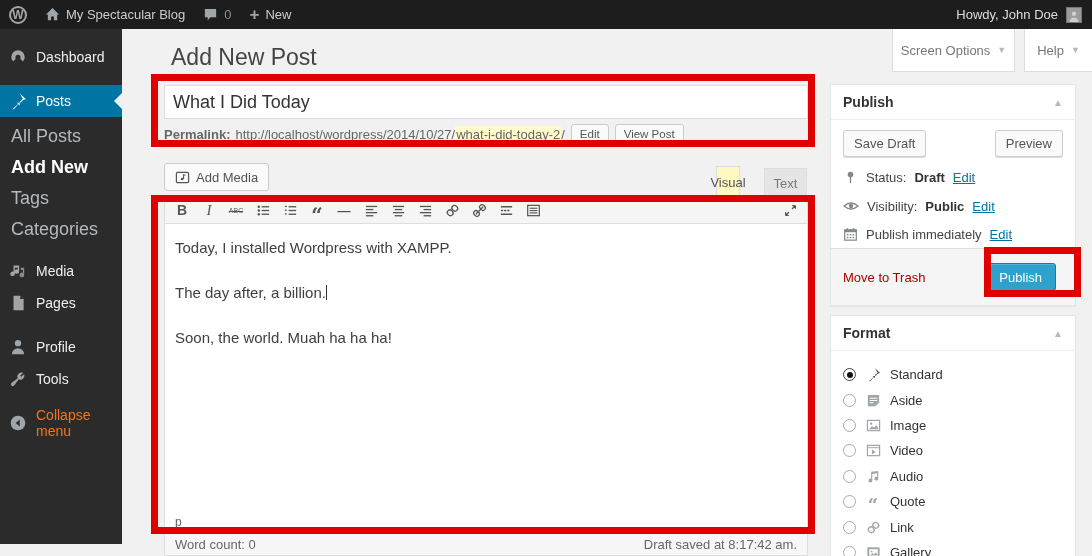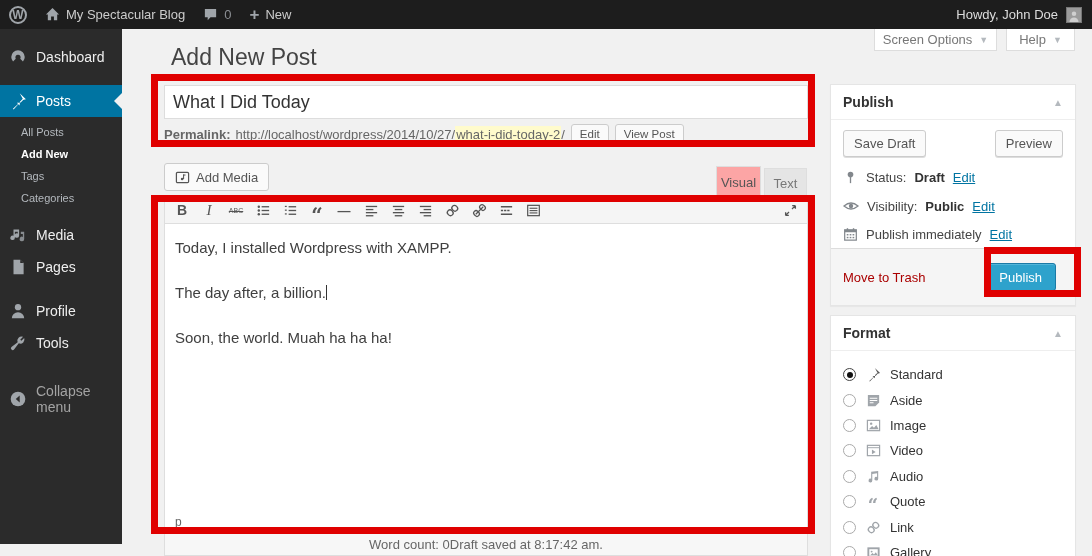--- a/index.html
+++ b/index.html
@@ -18,28 +18,28 @@
   .avatar { width:16px; height:16px; background:#9b9b9b; border:1px solid #777; display:flex; align-items:flex-end; justify-content:center; overflow:hidden; }
 
   
   .sidebar { position:absolute; top:29px; left:0; bottom:12px; width:122px; background:#2b2b2b; color:#ddd; font-size:14px; }
   .menu-item { display:flex; align-items:center; gap:9px; height:32px; padding-left:9px; cursor:pointer; color:#eee; position:relative; }
   .menu-item svg { flex:0 0 auto; }
   .menu-item.active { background:#0074a2; color:#fff; }
   .arrow-notch { position:absolute; right:-1px; top:50%; margin-top:-9px; width:0; height:0;
     border:9px solid transparent; border-right-color:#f1f1f1; }
   .submenu { padding:4px 0 10px 0; }
-  .submenu-item { display:block; padding:5px 0 5px 21px; color:#b4b9be; font-size:11px; cursor:pointer; }
+  .submenu-item { display:block; padding:5px 0 5px 11px; color:#b4b9be; font-size:18px; cursor:pointer; }
   .submenu-item.current { color:#fff; font-weight:bold; }
   .sep { height:12px; }
 
   
   .page-title { position:absolute; left:171px; top:44px; font-size:23px; font-weight:400; color:#444; }
-  .screen-tab { position:absolute; top:29px; height:22px; background:#fff; border:1px solid #ddd; border-top:none;
-    display:flex; align-items:center; justify-content:center; gap:7px; color:#777; font-size:13px; cursor:pointer; }
+  .screen-tab { position:absolute; top:29px; height:43px; background:#fff; border:1px solid #ddd; border-top:none;
+    display:flex; align-items:center; justify-content:center; gap:7px; color:#777; font-size:13px; cursor:pointer;margin-left:18px; }
   .screen-tab .caret-down { color:#b4b9be; font-size:9px; }
   .tab-screen-options { left:874px; width:123px; }
   .tab-help { left:1006px; width:69px; }
 
   
   .anno { position:absolute; border:7px solid #e00000; z-index:40; pointer-events:none; }
   .anno-1 { left:151px; top:74px; width:664px; height:73px; }
   .anno-2 { left:151px; top:195px; width:664px; height:339px; }
   .anno-3 { left:984px; top:247px; width:97px; height:50px; }
 
@@ -50,21 +50,21 @@
   .permalink-row b { margin-right:5px; color:#666; }
   .slug-hl { background:#fffbcc; padding:1px 1px; }
   .mini-btn { margin-left:6px; background:#fafafa; border:1px solid #ccc; border-radius:3px; color:#555;
     font-size:11.5px; padding:3px 8px; cursor:pointer; font-family:"Liberation Sans", sans-serif; }
 
   
   .add-media-btn { position:absolute; left:164px; top:163px; height:28px; display:flex; align-items:center; gap:6px;
     background:#fafafa; border:1px solid #ccc; border-radius:3px; color:#555; font-size:13px; padding:0 10px; cursor:pointer; }
   .editor-tab { position:absolute; top:166px; height:31px; display:flex; align-items:center; justify-content:center;
     font-size:13px; color:#555; cursor:pointer; }
-  .tab-visual { left:716px; width:45px; background:#fca5a5; border:1px solid #dedede; border-bottom:none; z-index:5; }
+  .tab-visual { left:716px; width:24px; background:#fef9c3; border:1px solid #dedede; border-bottom:none; z-index:5; }
   .tab-text { left:764px; width:43px; background:#e5e5e5; border:1px solid #dedede; border-bottom:none; height:29px; top:168px; color:#777; }
 
   
   .editor-wrap { position:absolute; left:164px; top:196px; width:644px; height:337px; background:#fff; border:1px solid #dedede; }
   .mce-toolbar { height:27px; background:#f5f5f5; border-bottom:1px solid #dedede; display:flex; align-items:center; padding:0 4px; gap:1px; }
   .tbtn { width:26px; height:24px; display:flex; align-items:center; justify-content:center; background:transparent;
     border:1px solid transparent; color:#555; cursor:pointer; }
   .tbtn svg { display:block; }
   .tb-text { font-size:13px; color:#555; }
   .tb-bold { font-weight:bold; font-size:14px; }
@@ -72,21 +72,21 @@
   .tb-strike { font-size:7px; text-decoration:line-through; letter-spacing:0; }
   .tb-quote { font-family:"DejaVu Serif", serif; font-size:20px; font-weight:bold; line-height:0.4; margin-top:9px; }
   .tb-hr { font-size:13px; font-weight:bold; }
   .tb-spacer { margin-left:auto; }
   .editor-body { height:288px; padding:14px 10px; font-size:15px; color:#404040; overflow:hidden; }
   .editor-body p { margin:0 0 25px 0; line-height:20px; }
   .caret-bar { display:inline-block; width:1px; height:15px; background:#333; vertical-align:-2px; }
   .editor-status { height:20px; display:flex; align-items:center; padding:0 10px; font-size:12px; color:#666; }
 
   .wordcount-bar { position:absolute; left:164px; top:533px; width:644px; height:23px; background:#f7f7f7;
-    border:1px solid #dedede; border-top:none; display:flex; align-items:center; justify-content:center;
+    border:1px solid #dedede; border-top:none; display:flex; align-items:center; justify-content:space-between;
     padding:0 10px; font-size:13px; color:#666; }
 
   
   .postbox { position:absolute; background:#fff; border:1px solid #e5e5e5; box-shadow:0 1px 1px rgba(0,0,0,.04); }
   .postbox-head { height:35px; display:flex; align-items:center; justify-content:space-between;
     padding:0 12px; border-bottom:1px solid #eee; font-size:14px; font-weight:bold; color:#333; cursor:pointer; }
   .toggle-tri { color:#b4b9be; font-size:10px; }
   .publish-box { left:830px; top:84px; width:246px; height:222px; }
   .pb-body { padding:10px 12px 0 12px; }
   .pb-btn-row { display:flex; justify-content:space-between; margin-bottom:4px; }
@@ -194,21 +194,21 @@
         </svg>
       <span>Profile</span>
     </div>
     <div class="menu-item">
       <svg width="18" height="18" viewBox="0 0 16 16">
           <path class="ic" d="M13.5 3.5 a3.7 3.7 0 0 1-4.8 4.8 L4.5 13.8 a1.6 1.6 0 0 1-2.3-2.3 L7.7 7.3 a3.7 3.7 0 0 1 4.8-4.8 L10 5 l1 1 Z"></path>
         </svg>
       <span>Tools</span>
     </div>
     <div class="sep"></div>
-    <div class="menu-item" style="color:#a3a3a3;margin-top:12px;">
+    <div class="menu-item" style="color:#f97316;">
       <svg width="18" height="18" viewBox="0 0 16 16">
           <circle class="ic" cx="8" cy="8" r="6.5"></circle>
           <path fill="#2b2b2b" d="M9.5 4.8 L6 8 l3.5 3.2 Z"></path>
         </svg>
       <span>Collapse menu</span>
     </div>
   </div>
 
   <h1 class="page-title">Add New Post</h1>
   <div class="screen-tab tab-screen-options">

